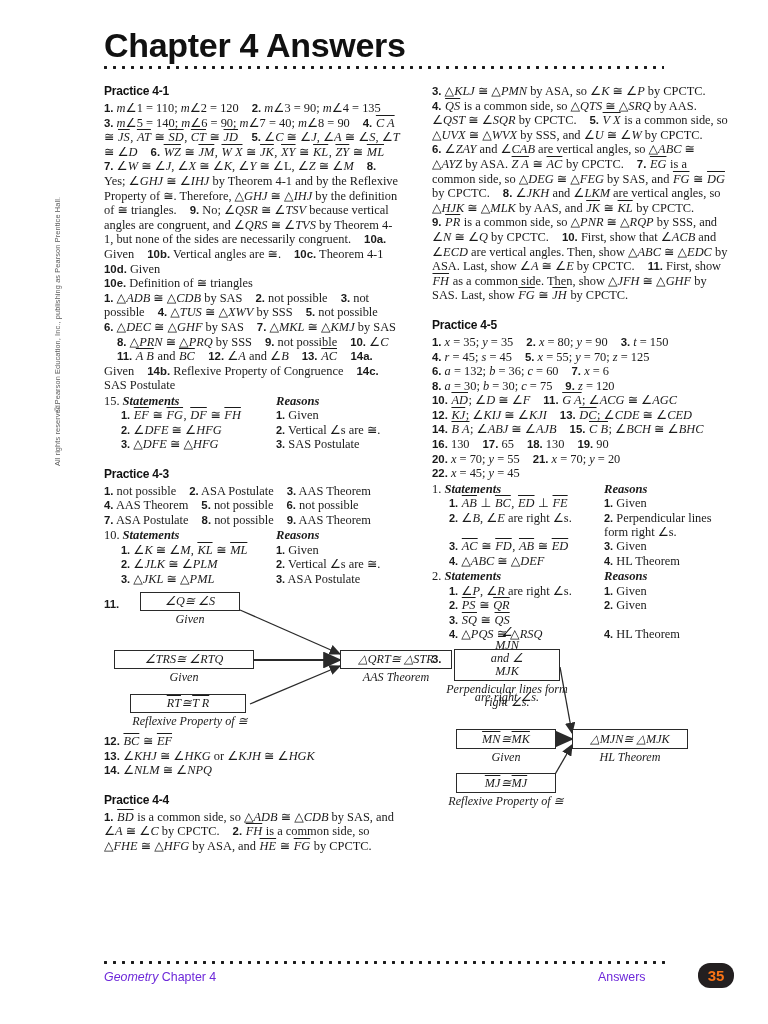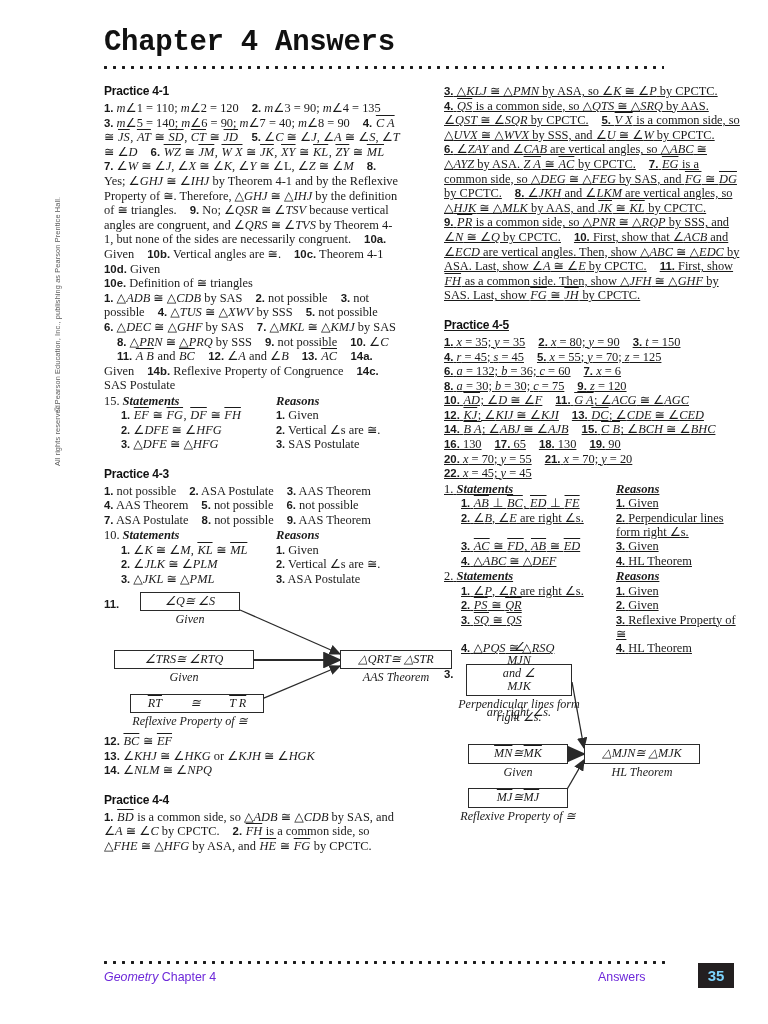--- a/index.html
+++ b/index.html
@@ -18,35 +18,35 @@
   .side-copy span{
     position:absolute;left:50%;transform-origin:center center;
     white-space:nowrap;font-size:7.4px;color:#5a5a5a;letter-spacing:.1px;
   }
   .side-copy .s1{top:430px;transform:translate(-50%,0) rotate(-90deg);}
   .side-copy .s2{top:300px;transform:translate(-50%,0) rotate(-90deg);}
 
   
   .title{
     position:absolute;left:104px;top:26px;
-    font-family:Liberation Mono, monospace;
-    font-weight:bold;font-size:29px;letter-spacing:-0.3px;color:#111;
+    font-family:Liberation Sans, sans-serif;
+    font-weight:bold;font-size:34px;letter-spacing:-0.3px;color:#111;
   }
   .dotrule{
     position:absolute;height:3px;
     background-image:radial-gradient(circle at 1.5px 1.5px, #1a1a1a 1.4px, rgba(0,0,0,0) 1.6px);
     background-size:9px 3px;background-repeat:repeat-x;
   }
   .rule-top{left:104px;top:66px;width:560px;}
   .rule-bot{left:104px;top:961px;width:562px;}
 
   
   .col{position:absolute;top:84px;width:296px;}
   .col-left{left:104px;}
-  .col-right{left:444px;text-decoration:underline;}
+  .col-right{left:432px;}
 
   h2.sec{
     font-family:"Liberation Sans", sans-serif;
     font-weight:bold;font-size:12px;color:#111;
     margin:0 0 3px 0;letter-spacing:-0.2px;
   }
   .sec.gap{margin-top:15px;}
 
   .para{
     font-size:12.4px;line-height:14.6px;text-align:left;
@@ -89,22 +89,22 @@
   
   .foot{
     position:absolute;top:970px;font-family:"Liberation Sans", sans-serif;
     font-size:12.4px;color:#6d28d9;
   }
   .foot-l{left:104px;}
   .foot-l i{font-style:italic;}
   .foot-r{left:598px;}
   .pagebox{
     position:absolute;left:698px;top:963px;width:36px;height:25px;
-    background:#231f20;color:#7dd3fc;font-family:"Liberation Sans", sans-serif;
-    font-weight:bold;font-size:15px;display:flex;align-items:center;justify-content:center;
+    background:#231f20;color:#f97316;font-family:"Liberation Sans", sans-serif;
+    font-weight:bold;font-size:15px;display:flex;align-items:center;justify-content:center;border-radius:12px;
   }
 </style>
 </head>
 <body>
 
 <div class="page">
 
   <div class="side-copy">
     <span class="s2">© Pearson Education, Inc., publishing as Pearson Prentice Hall.</span>
     <span class="s1">All rights reserved.</span>
@@ -174,21 +174,21 @@
         </defs>
         <line x1="136" y1="18" x2="236" y2="62" stroke="#2a2a2a" stroke-width="1.3" marker-end="url(#ah1)"></line>
         <line x1="150" y1="68" x2="236" y2="68" stroke="#2a2a2a" stroke-width="2.1" marker-end="url(#ah1)"></line>
         <line x1="146" y1="112" x2="236" y2="74" stroke="#2a2a2a" stroke-width="1.3" marker-end="url(#ah1)"></line>
       </svg>
       <span class="fnum" style="left:0;top:6px;">11.</span>
       <div class="fbox" style="left:36px;top:0px;width:100px;height:19px;">∠<i>Q</i> ≅ ∠<i>S</i></div>
       <div class="flabel" style="left:36px;top:21px;width:100px;">Given</div>
       <div class="fbox" style="left:10px;top:58px;width:140px;height:19px;">∠<i>TRS</i> ≅ ∠<i>RTQ</i></div>
       <div class="flabel" style="left:10px;top:79px;width:140px;">Given</div>
-      <div class="fbox" style="left:26px;top:102px;width:134px;height:19px;gap:28px;"><span class="ob">RT</span> ≅ <span class="ob">T R</span></div>
+      <div class="fbox" style="left:26px;top:102px;width:116px;height:19px;"><span class="ob">RT</span> ≅ <span class="ob">T R</span></div>
       <div class="flabel" style="left:-2px;top:123px;width:176px;">Reflexive Property of ≅</div>
       <div class="fbox" style="left:236px;top:58px;width:112px;height:19px;">△<i>QRT</i> ≅ △<i>STR</i></div>
       <div class="flabel" style="left:236px;top:79px;width:112px;">AAS Theorem</div>
     </div>
 
     <div class="para" style="margin-top:16px;"><b class="num">12.</b> <span class="ob">BC</span> ≅ <span class="ob">EF</span><br><b class="num">13.</b> ∠<i>KHJ</i> ≅ ∠<i>HKG</i> or ∠<i>KJH</i> ≅ ∠<i>HGK</i><br><b class="num">14.</b> ∠<i>NLM</i> ≅ ∠<i>NPQ</i></div>
 
     <h2 class="sec gap">Practice 4-4</h2>
     <div class="para"><b class="num">1.</b> <span class="ob">BD</span> is a common side, so △<i>ADB</i> ≅ △<i>CDB</i> by SAS, and ∠<i>A</i> ≅ ∠<i>C</i> by CPCTC.<span class="sp"></span><b class="num">2.</b> <span class="ob">FH</span> is a common side, so △<i>FHE</i> ≅ △<i>HFG</i> by ASA, and <span class="ob">HE</span> ≅ <span class="ob">FG</span> by CPCTC.</div>
   </div>
@@ -237,21 +237,20 @@
           <div class="row">
             <div class="l"><span class="sub">1.</span> <span>∠<i>P</i>, ∠<i>R</i> are right ∠s.</span></div>
             <div class="r"><span class="sub">1.</span> <span>Given</span></div>
           </div>
           <div class="row">
             <div class="l"><span class="sub">2.</span> <span><span class="ob">PS</span> ≅ <span class="ob">QR</span></span></div>
             <div class="r"><span class="sub">2.</span> <span>Given</span></div>
           </div>
           <div class="row">
             <div class="l"><span class="sub">3.</span> <span><span class="ob">SQ</span> ≅ <span class="ob">QS</span></span></div>
-            <div class="r"><span class="sub">3.</span> <span>Reflexive Property of ≅</span></div>
           </div>
           <div class="row">
             <div class="l"><span class="sub">4.</span> <span>△<i>PQS</i> ≅ △<i>RSQ</i></span></div>
             <div class="r"><span class="sub">4.</span> <span>HL Theorem</span></div>
           </div>
         </div>
     </div>
 
     <div class="flow" style="height:150px;margin-top:8px;">
       <svg width="296" height="150">

